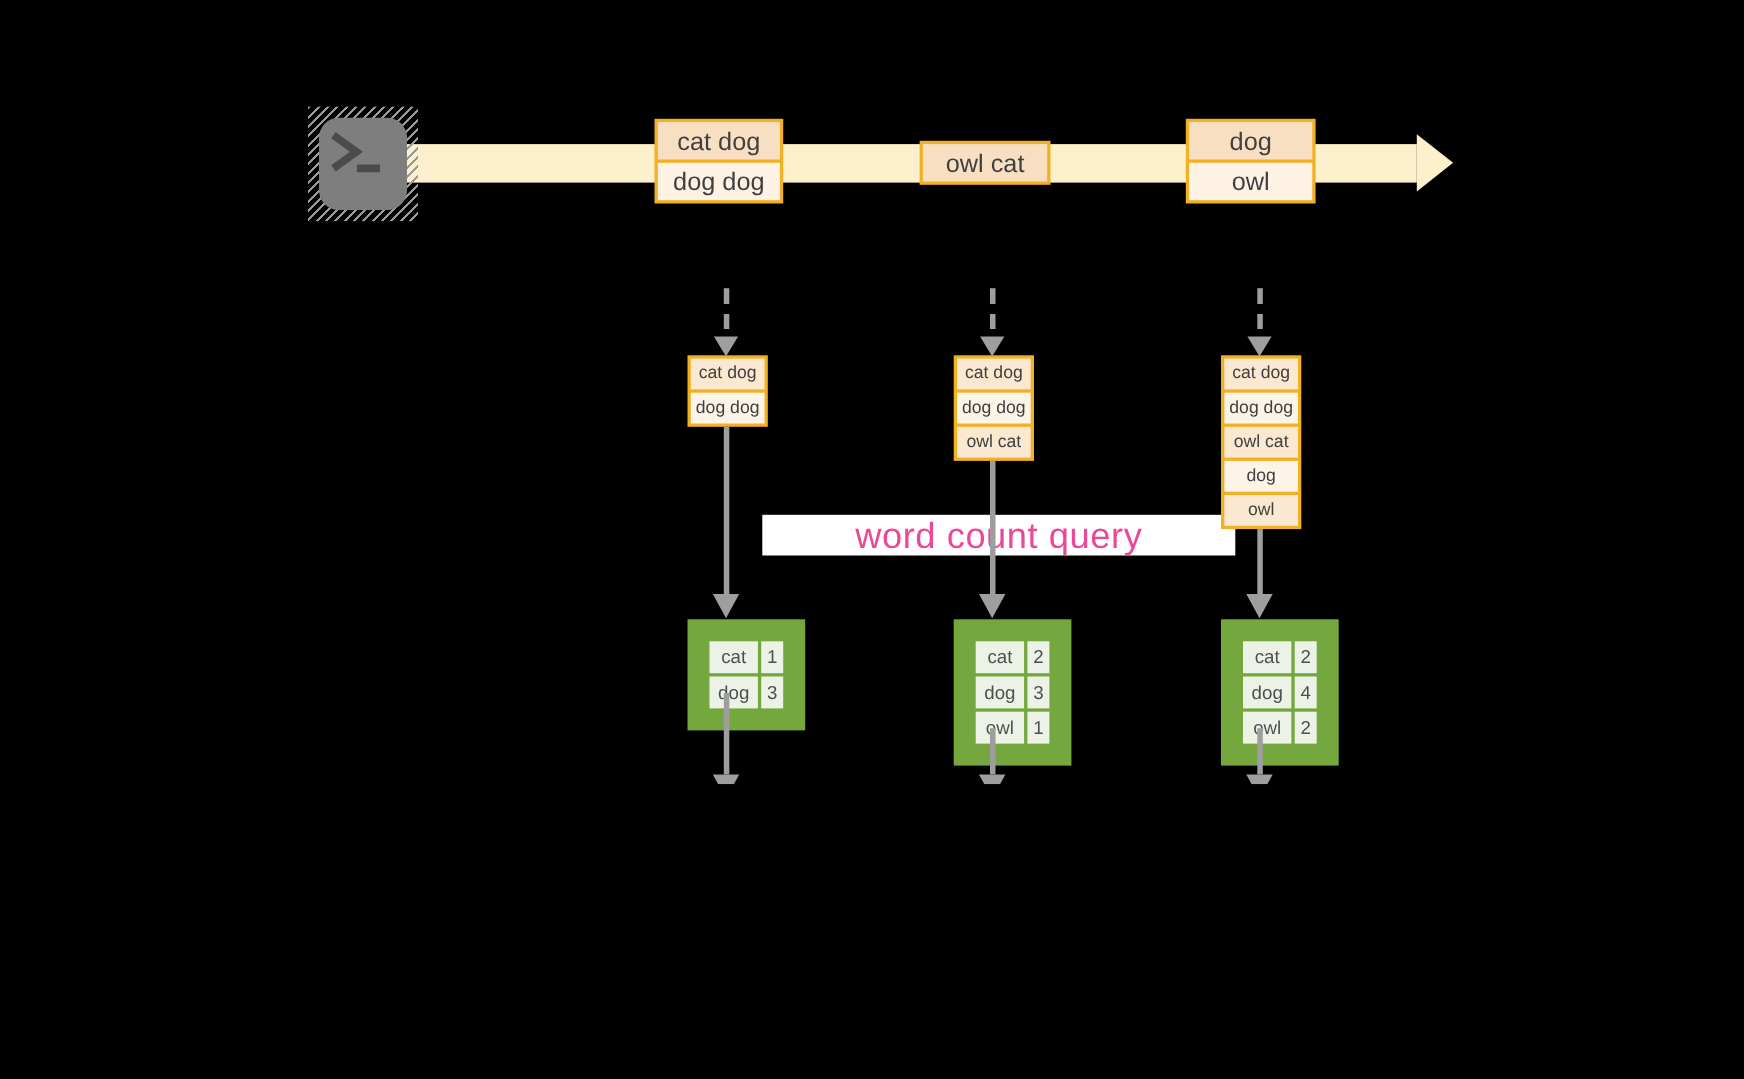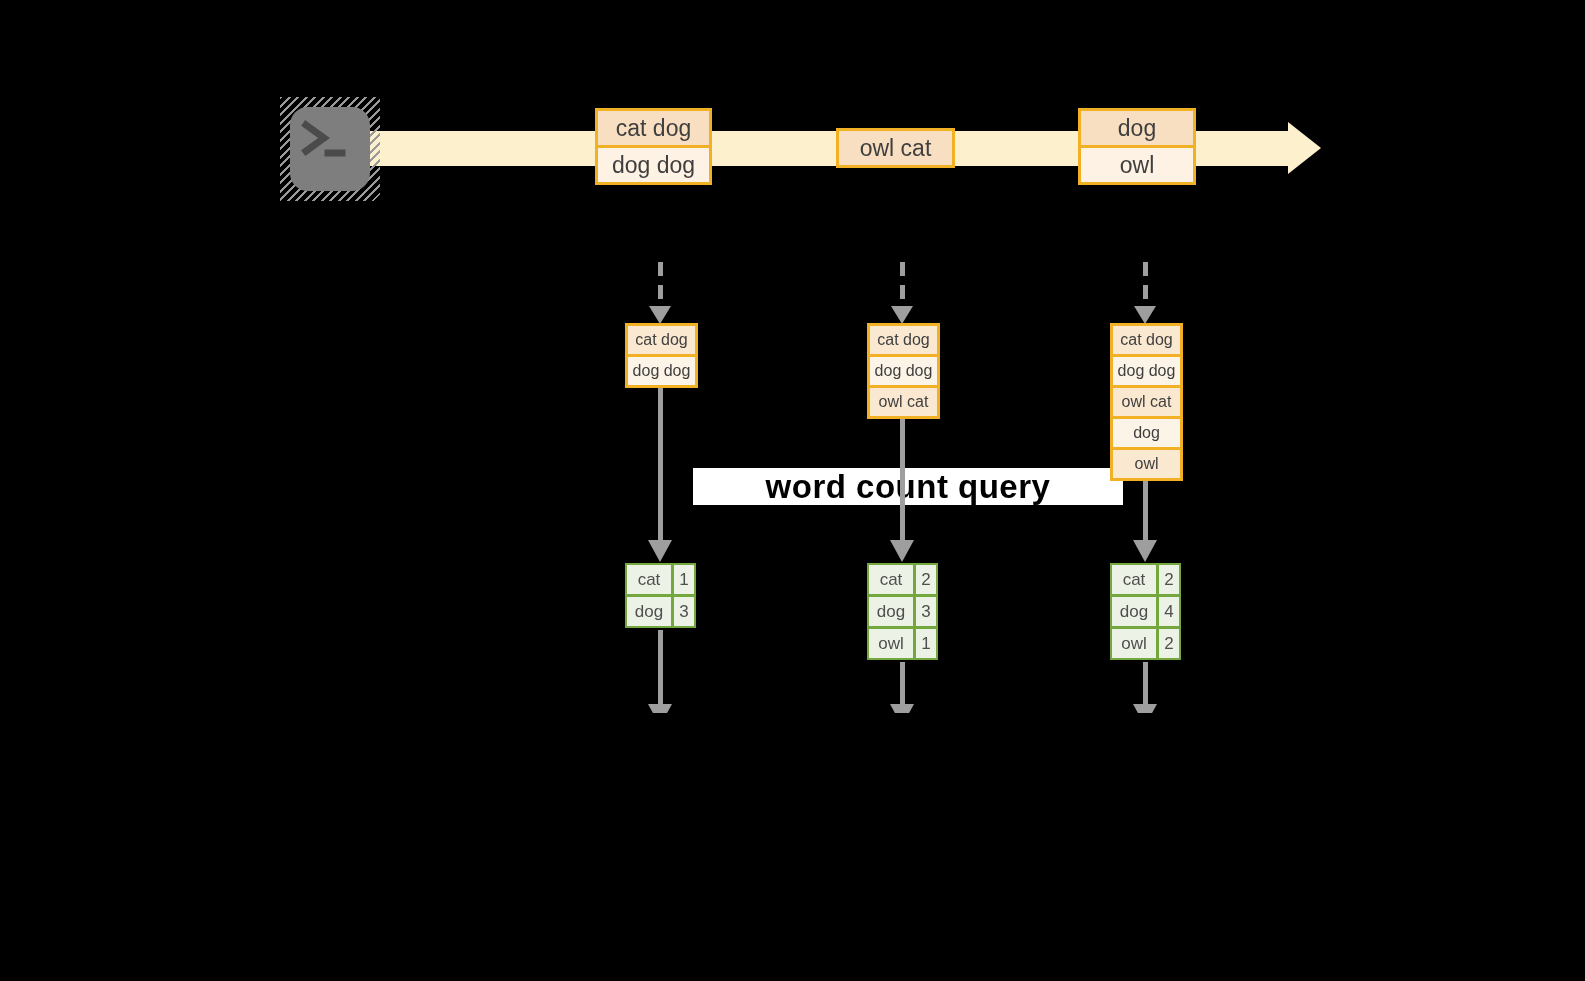--- a/index.html
+++ b/index.html
@@ -17,35 +17,35 @@
     box-sizing:border-box;z-index:2;}
   .obox .cell{display:flex;align-items:center;justify-content:center;color:#3f3f3f;}
   .evt .cell{height:34px;font-size:23px;}
   .stk .cell{height:28px;font-size:16px;}
   .fill-a{background:#f9dfc2;}
   .fill-b{background:#fdf2e3;}
   .stk .fill-a{background:#fbe8d0;}
   .stk .fill-b{background:#fdf4e8;}
 
   
-  .wtable{position:absolute;background:#74a83e;padding:2px;display:grid;
+  .wtable{position:absolute;background:#74a83e;padding:20px;display:grid;
     grid-template-columns:44px 20px;gap:3px;z-index:2;}
   .wtable .wcell{height:29px;background:#edf2e7;display:flex;align-items:center;justify-content:center;
     font-size:17px;color:#4f4f4f;}
 
   
   .vline{position:absolute;width:5px;background:#9e9e9e;z-index:3;}
   .vline.dashed{background:repeating-linear-gradient(to bottom,#9e9e9e 0 14px,transparent 14px 23px);}
   .ahead{position:absolute;width:0;height:0;border-left:12px solid transparent;
     border-right:12px solid transparent;border-top:22px solid #9e9e9e;z-index:3;}
   .ahead.sm{border-left-width:11px;border-right-width:11px;border-top-width:18px;}
 
   
   .banner{position:absolute;left:693px;top:468px;width:430px;height:37px;background:#ffffff;z-index:1;
-    display:flex;align-items:center;justify-content:center;font-size:33px;color:#000000;letter-spacing:.5px;font-weight:bold;}
+    display:flex;align-items:center;justify-content:center;font-size:33px;color:#ec4899;letter-spacing:.5px;}
 
   
   .term{position:absolute;z-index:2;}
   .term .hatch{position:absolute;inset:0;
     background:repeating-linear-gradient(135deg,#9a9a9a 0 2px,transparent 2px 6px);}
   .term .tbody{position:absolute;background:#7e7e7e;}
   .term.big{left:280px;top:97px;width:100px;height:104px;}
   .term.big .tbody{inset:10px;border-radius:18px;}
   .term.big svg{position:absolute;left:16px;top:20px;}
   .term.small{width:64px;height:62px;}

